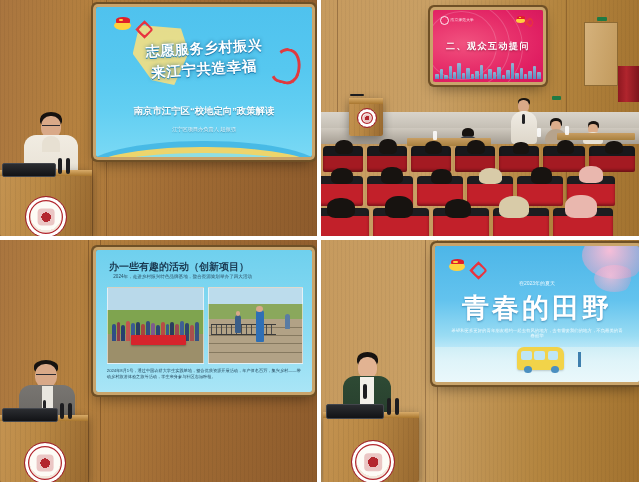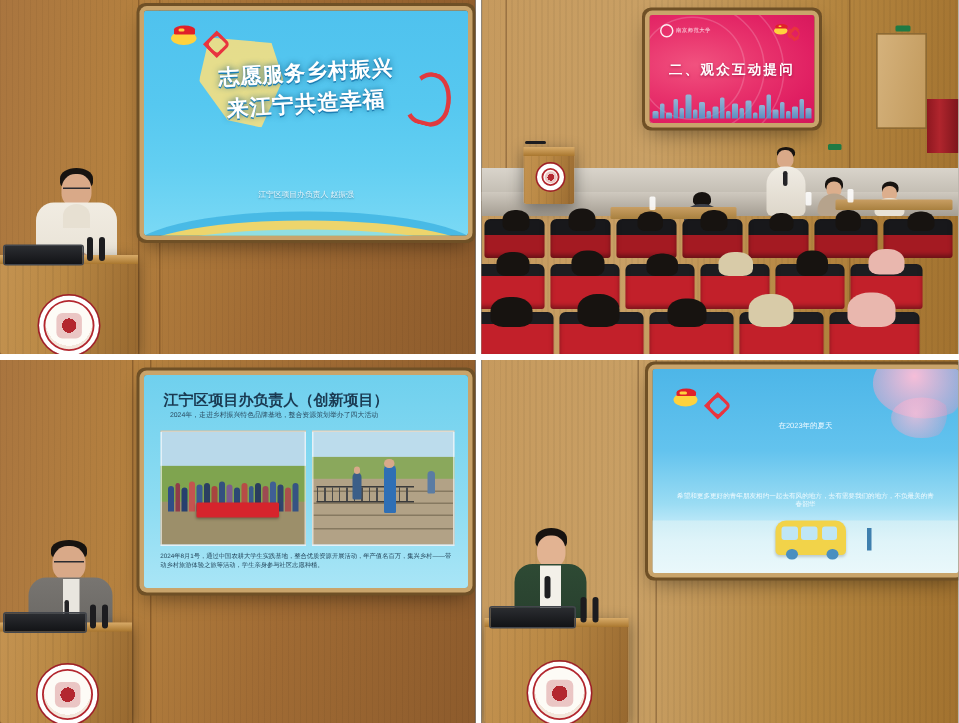--- a/index.html
+++ b/index.html
@@ -156,20 +156,21 @@
         </div>
 
         <div class="cap-icon" style="left:8.5%;top:9%;width:17px;height:9px;"></div>
         <div class="heart-ico" style="left:19.5%;top:10.5%;width:9px;height:9px;"></div>
 
         <div class="hand-ribbon" style="right:5%;top:27%;width:24px;height:30px;"></div>
 
         <div class="brush-title" style="top:22%;font-size:14px;">志愿服务乡村振兴</div>
         <div class="brush-title" style="top:35%;font-size:14.5px;transform:rotate(-3.8deg);">来江宁共造幸福</div>
 
+        <div class="slide-main" style="top:64.5%;font-size:9.4px;">南京市江宁区“校地定向”政策解读</div>
 
         <div class="slide-sub" style="top:79%;font-size:5.2px;">江宁区项目办负责人  赵振强</div>
       </div>
     </div>
 
     <div class="person" style="left:22px;top:112px;width:60px;height:92px;">
       <div class="hair" style="left:18px;top:0;width:22px;height:14px;"></div>
       <div class="head" style="left:19px;top:4px;width:20px;height:22px;background:#d9a988;"></div>
       <div class="glasses" style="left:20px;top:13px;width:18px;"></div>
       <div class="torso" style="left:2px;top:23px;width:54px;height:69px;
@@ -327,21 +328,21 @@
     </div>
   </div>
 
   <div class="panel">
     <div class="wall"></div>
     <div class="wall-seam" style="left:88px"></div>
     <div class="wall-seam" style="left:100px"></div>
 
     <div class="screen" style="left:96px;top:10px;width:216px;height:142px;">
       <div class="slide-lblue">
-        <div class="s3-title" style="top:7%;font-size:10px;">江宁区项目办负责人（创新项目）</div>
+        <div class="s3-title" style="top:7%;font-size:10px;">办一些有趣的活动（创新项目）</div>
         <div class="s3-sub" style="top:17%;font-size:4.6px;">2024年，走进乡村振兴特色品牌基地，整合资源策划举办了四大活动</div>
 
         <div class="photo photo-a" style="left:5%;top:26%;width:44%;height:53%;">
           <div class="crowd">
             <i style="height:62%;background:#2f4e86"></i>
               <i style="height:70%;background:#8f3b4a"></i>
             <i style="height:58%;background:#27406e"></i>
               <i style="height:74%;background:#c4544f"></i>
             <i style="height:64%;background:#3a5a92"></i>
               <i style="height:68%;background:#2b3f62"></i>
@@ -404,20 +405,21 @@
 
     <div class="screen" style="left:114px;top:6px;width:204px;height:136px;">
       <div class="slide-sky">
         <div class="blossom" style="right:-6%;top:-10%;width:34%;height:34%;"></div>
         <div class="blossom" style="right:2%;top:14%;width:20%;height:20%;opacity:.8;"></div>
 
         <div class="cap-icon" style="left:7%;top:12%;width:16px;height:9px;"></div>
         <div class="heart-ico" style="left:18%;top:13%;width:9px;height:9px;"></div>
 
         <div class="sky-small" style="top:25%;font-size:5px;">在2023年的夏天</div>
+        <div class="sky-title" style="top:32%;font-size:27px;">青春的田野</div>
         <div class="sky-sub" style="top:60%;font-size:4.4px;">希望和更多更好的青年朋友相约一起去有风的地方，去有需要我们的地方，不负最美的青春韶华</div>
 
         <div class="field"></div>
         <div class="bus" style="left:40%;top:74%;width:23%;height:17%;">
           <div class="bus-win" style="left:10%;top:18%;width:22%;height:40%;"></div>
           <div class="bus-win" style="left:38%;top:18%;width:22%;height:40%;"></div>
           <div class="bus-win" style="left:66%;top:18%;width:22%;height:40%;"></div>
         </div>
         <div class="wheel" style="left:43.5%;top:88%;width:4%;height:5.5%;"></div>
         <div class="wheel" style="left:57%;top:88%;width:4%;height:5.5%;"></div>

